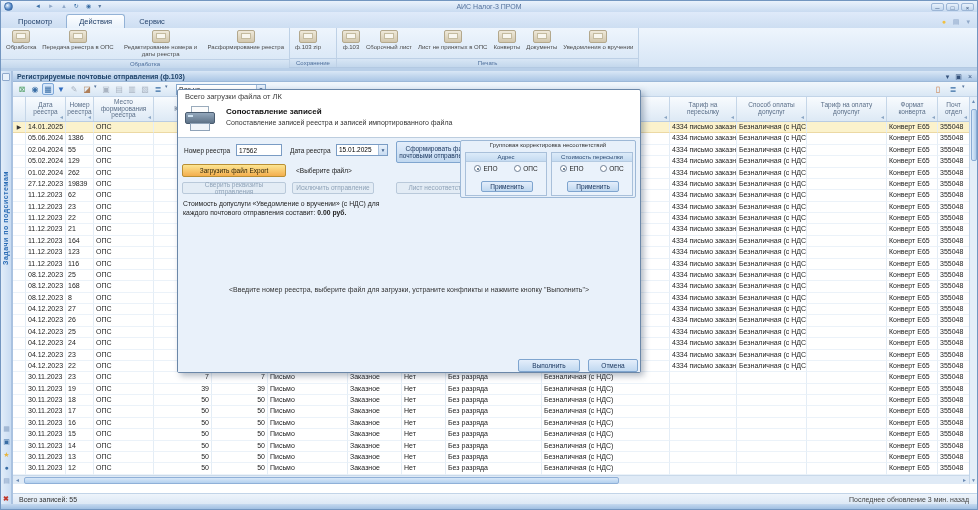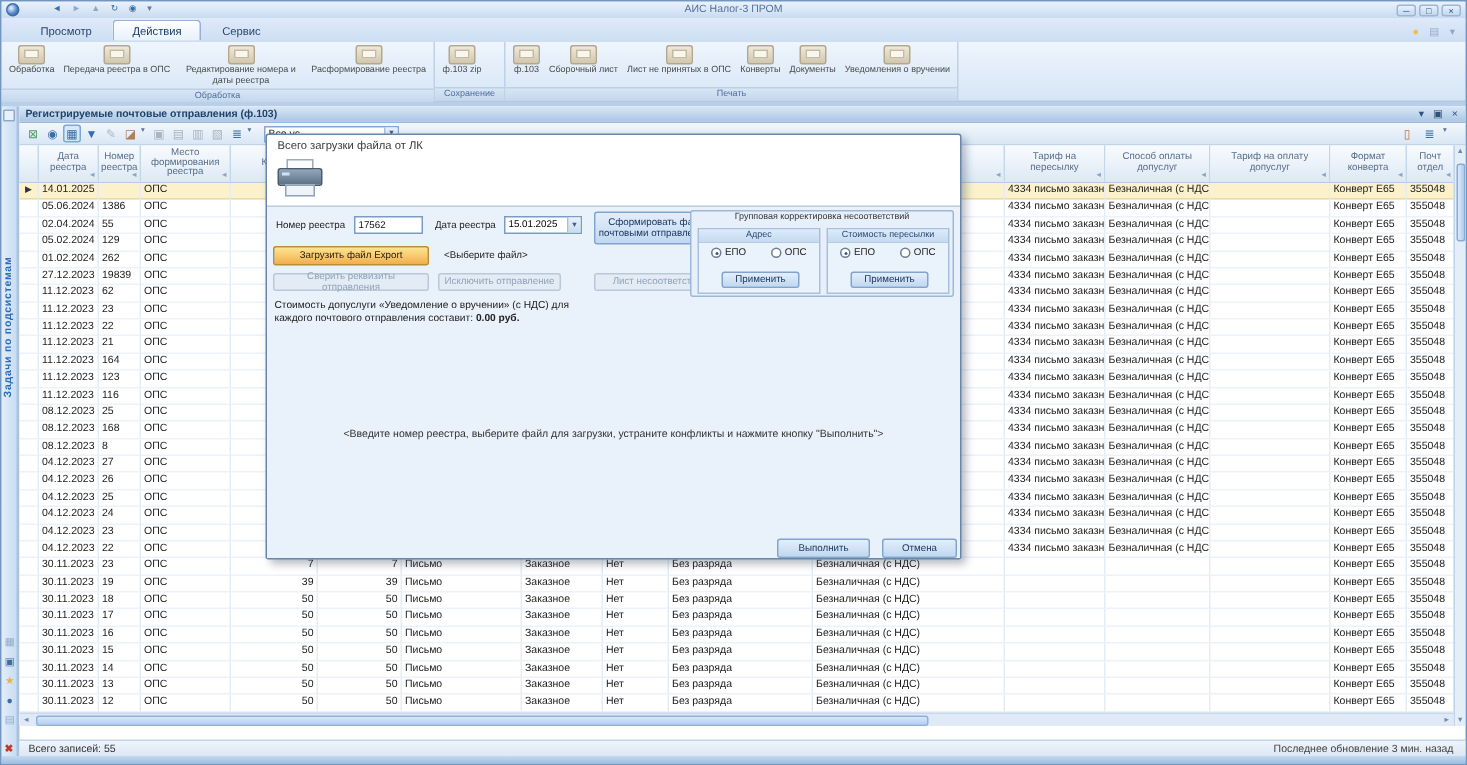--- a/index.html
+++ b/index.html
@@ -14,21 +14,21 @@
     background:radial-gradient(circle at 35% 35%,#eaf4ff,#4f84c4 60%,#2c5a93);border:1px solid #3d6da8;}
   .qat{display:flex;gap:5px;margin-left:18px;}
   .qat span{font-size:6px;line-height:9px;}
   .wintitle{position:absolute;left:0;right:0;text-align:center;font-size:7px;color:#53719c;pointer-events:none;}
   .winbtns{margin-left:auto;display:flex;gap:2px;margin-right:3px;}
   .winbtns span{width:13px;height:8px;font-size:6px;line-height:8px;text-align:center;color:#35507a;
     background:linear-gradient(#e8f1fb,#c2d7ee);border:1px solid #9cb6d6;border-radius:2px;}
 
   
   .tabsrow{position:absolute;left:0;top:11px;right:0;height:16px;
-    background:linear-gradient(#dfeafa,#cddef2);display:flex;align-items:flex-end;padding-left:14px;}
+    background:linear-gradient(#dfeafa,#cddef2);display:flex;align-items:flex-end;padding-left:5px;}
   .tab{font-size:7.5px;color:#27456e;padding:2px 12px 2px 12px;margin-right:2px;border-radius:3px 3px 0 0;}
   .tab.active{background:linear-gradient(#fdfeff,#e8f1fb);border:1px solid #93b2d6;border-bottom:none;color:#1d3c66;}
   .tabsright{margin-left:auto;display:flex;gap:5px;align-items:center;margin-right:6px;}
   .tabsright span{font-size:7px;line-height:10px;}
 
   
   .ribbon{position:absolute;left:0;top:27px;right:0;height:40px;display:flex;
     background:linear-gradient(#eef5fd,#d6e5f5);border-bottom:1px solid #b3c9e2;}
   .rgroup{display:flex;flex-direction:column;border-right:1px solid #bed1e6;}
   .rbtns{display:flex;flex:1;align-items:flex-start;padding:1px 2px 0 2px;}
@@ -959,20 +959,24 @@
       <span>—</span>
       <span>□</span>
     </div>
     <div class="dlghead">
       <div class="printer">
         <div class="p1"></div>
           <div class="p2"></div>
           <div class="p3"></div>
           <div class="p4"></div>
       </div>
+      <div class="tx">
+        <div class="h1">Сопоставление записей</div>
+        <div class="h2">Сопоставление записей реестра и записей импортированного файла</div>
+      </div>
     </div>
     <div class="dlgbody">
       <span class="lab" style="left:6px;top:9px;">Номер реестра</span>
       <input class="inp" style="left: 58px; top: 6px; width: 46px; height: 12px;" value="17562">
       <span class="lab" style="left:112px;top:9px;">Дата реестра</span>
       <div class="dcombo" style="left:158px;top:6px;width:52px;height:12px;">
         <span class="v">15.01.2025</span>
         <span class="a">▼</span>
       </div>
       <div class="btn" style="left:218px;top:3px;width:88px;height:22px;">Сформировать файл с почтовыми отправлениями</div>

